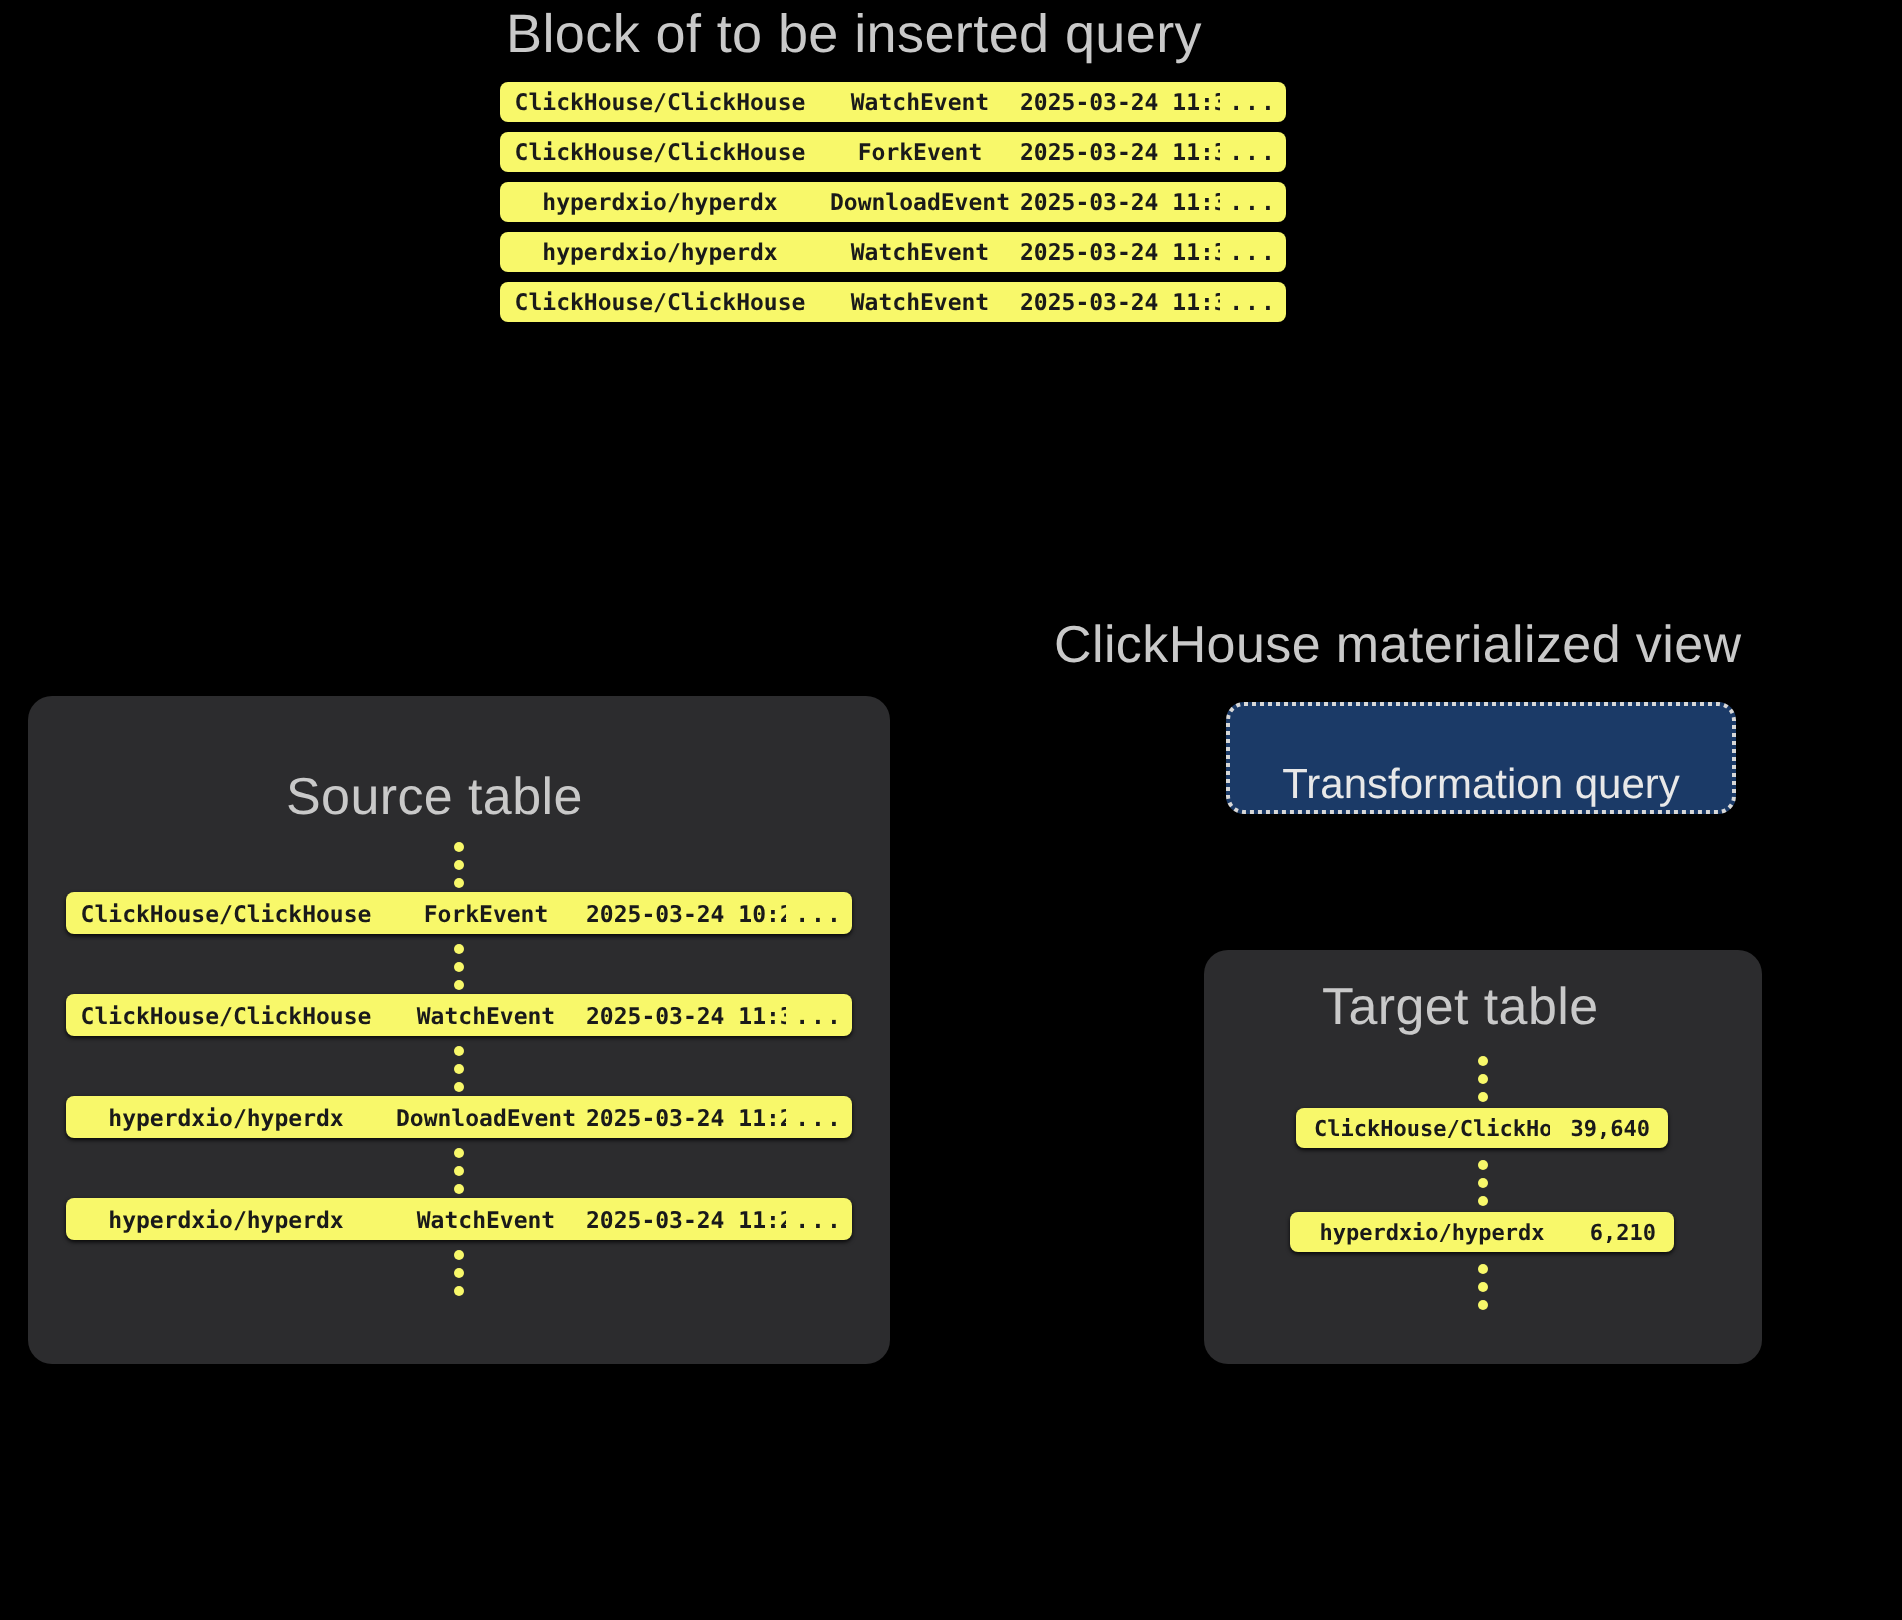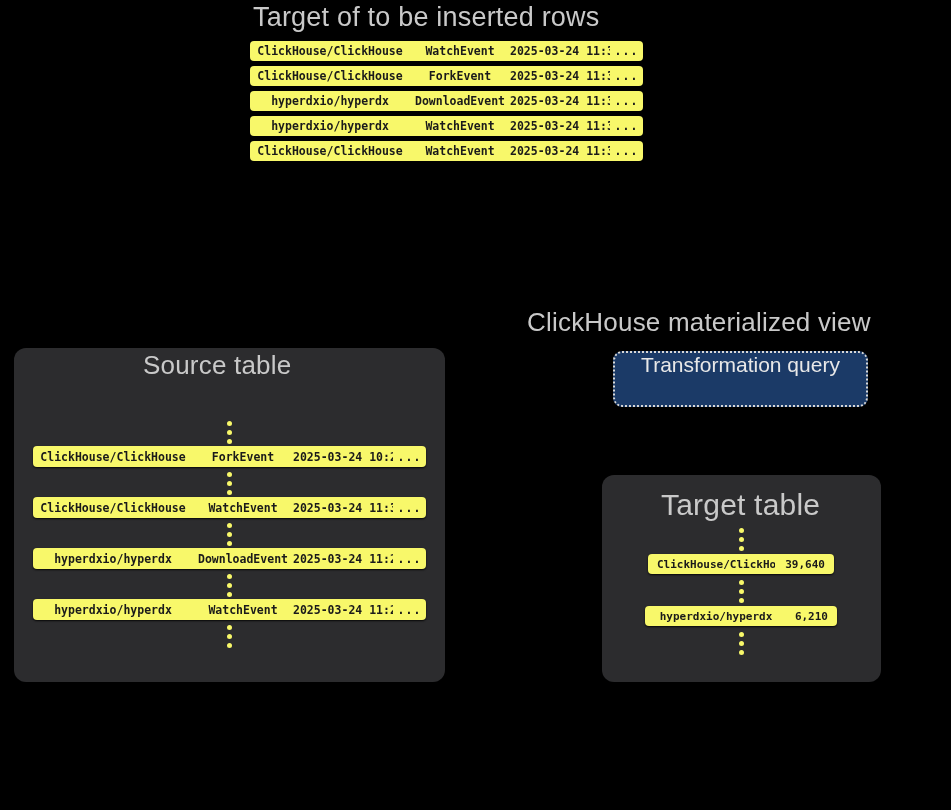--- a/index.html
+++ b/index.html
@@ -106,32 +106,32 @@
     position: absolute;
     left: 613px;
     top: 351px;
     width: 255px;
     height: 56px;
     background: #1b3a67;
     border: 2px dotted #d8d8d8;
     border-radius: 9px;
     box-sizing: border-box;
     display: flex;
-    align-items: flex-start;
+    align-items: flex-end;
     justify-content: center;
     color: #e8e8e8;
     font-size: 21px;
     font-family: "Liberation Sans", sans-serif;
     white-space: nowrap;
   }
 </style>
 </head>
 <body>
 
-<div class="heading" style="left:253px; top:2px; font-size:27px;">Target of to be inserted rows</div>
+<div class="heading" style="left:253px; top:2px; font-size:27px;">Block of to be inserted query</div>
 
 <div class="row block-row" style="top:41px;">
   <span class="cell c-repo">ClickHouse/ClickHouse</span>
   <span class="cell c-event">WatchEvent</span>
   <span class="cell c-time">2025-03-24 11:35:40</span>
   <span class="cell c-more">...</span>
 </div>
 <div class="row block-row" style="top:66px;">
   <span class="cell c-repo">ClickHouse/ClickHouse</span>
   <span class="cell c-event">ForkEvent</span>
@@ -152,21 +152,21 @@
 </div>
 <div class="row block-row" style="top:141px;">
   <span class="cell c-repo">ClickHouse/ClickHouse</span>
   <span class="cell c-event">WatchEvent</span>
   <span class="cell c-time">2025-03-24 11:35:54</span>
   <span class="cell c-more">...</span>
 </div>
 
 <div class="panel" style="left:14px; top:348px; width:431px; height:334px;"></div>
 
-<div class="heading" style="left:143px; top:350px; font-size:26px;">Source table</div>
+<div class="heading" style="left:143px; top:383px; font-size:26px;">Source table</div>
 
 <div class="vdots" style="left:227px; top:421px; width:5px; height:23px;">
     <i></i>
     <i></i>
     <i></i>
   </div>
 
 <div class="row src-row" style="top:446px;">
   <span class="cell c-repo">ClickHouse/ClickHouse</span>
   <span class="cell c-event">ForkEvent</span>
@@ -220,21 +220,21 @@
   </div>
 
 <div class="heading" style="left:527px; top:307px; font-size:26px;">ClickHouse materialized view</div>
 
 <div class="query-box">
   <span>Transformation query</span>
 </div>
 
 <div class="panel" style="left:602px; top:475px; width:279px; height:207px;"></div>
 
-<div class="heading" style="left:661px; top:488px; font-size:30px;">Target table</div>
+<div class="heading" style="left:661px; top:488px; font-size:26px;">Target table</div>
 
 <div class="vdots" style="left:739px; top:528px; width:5px; height:23px;">
     <i></i>
     <i></i>
     <i></i>
   </div>
 
 <div class="row tgt-row" style="left:648px; top:554px; width:186px; padding:0 9px;">
   <span class="cell c-repo" style="width:118px;">ClickHouse/ClickHouse</span>
   <span class="cell c-count" style="width:50px;">39,640</span>

